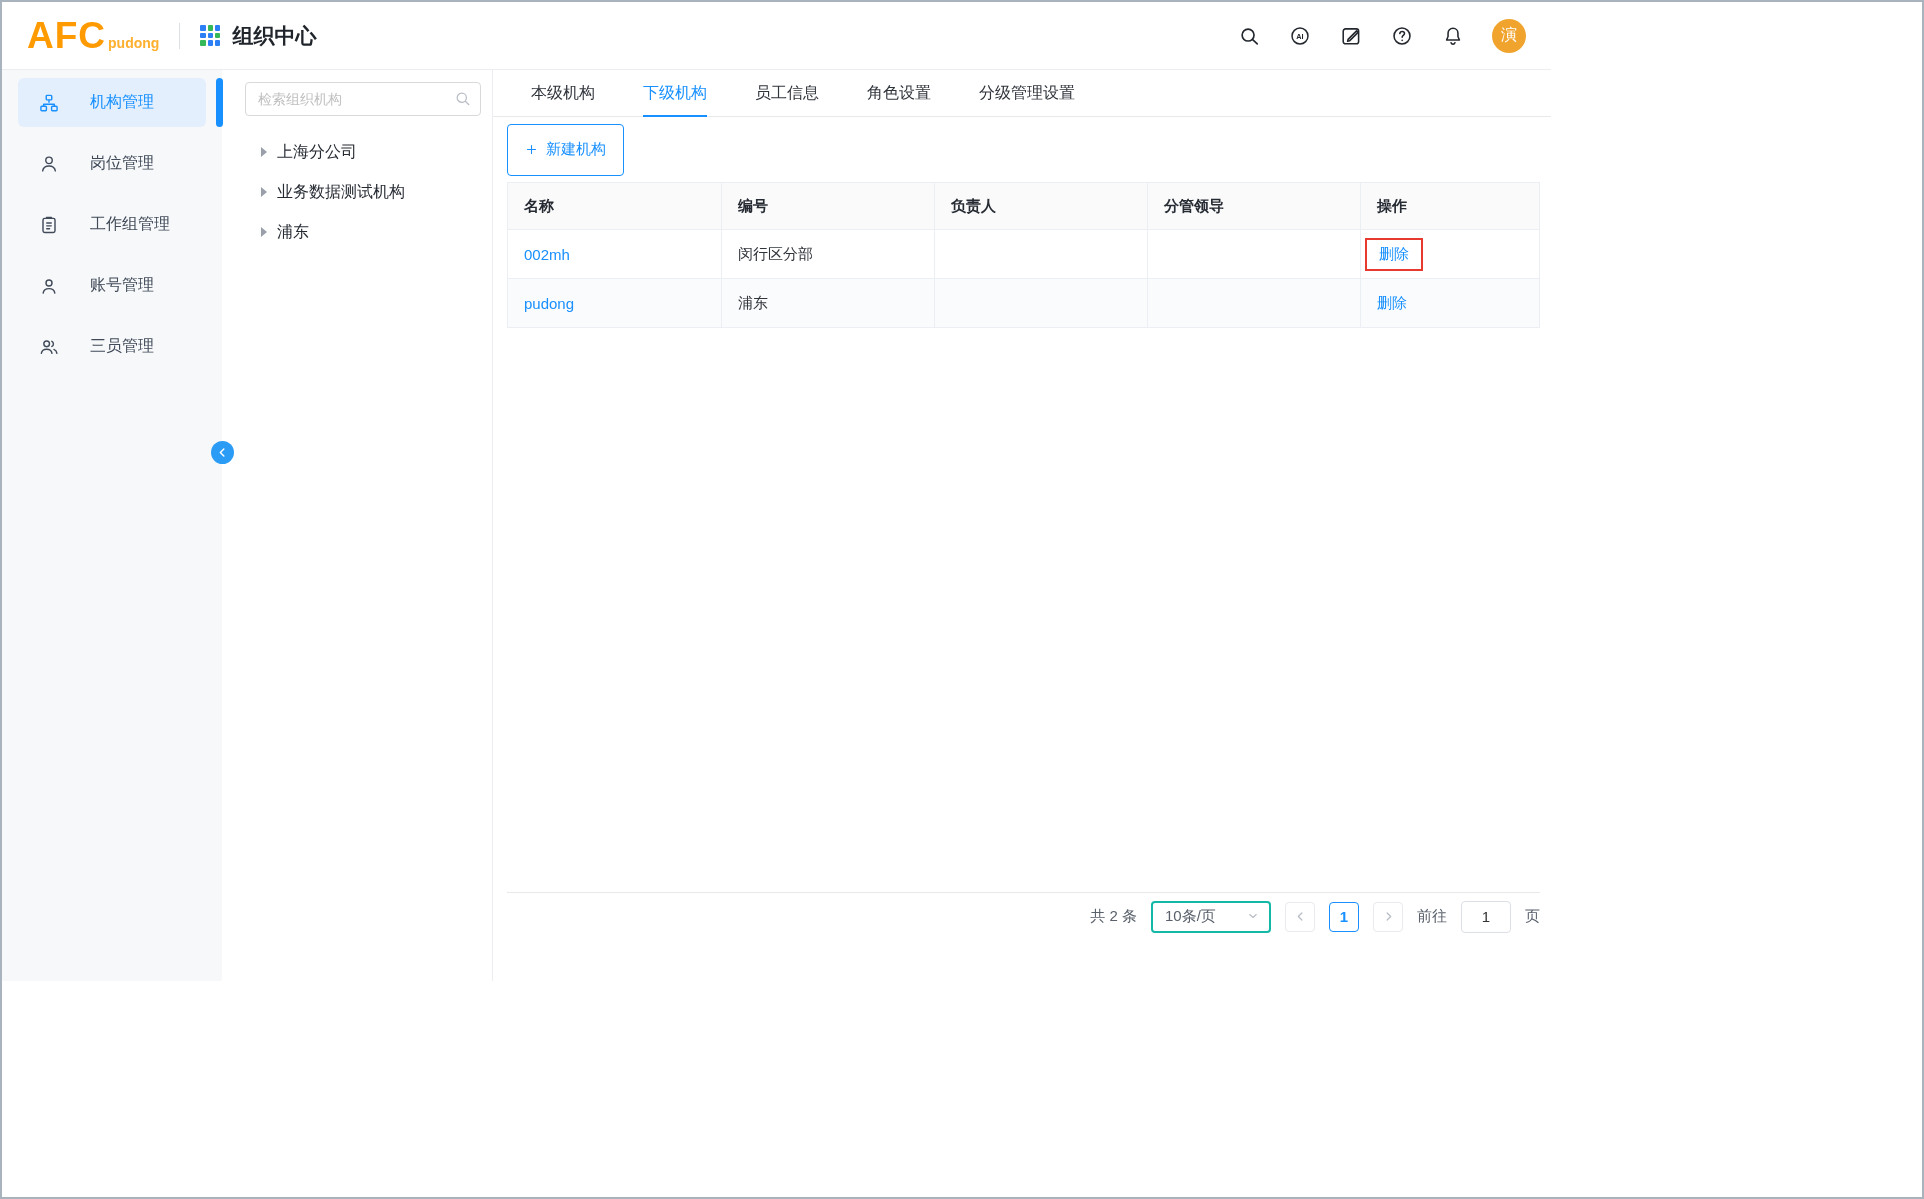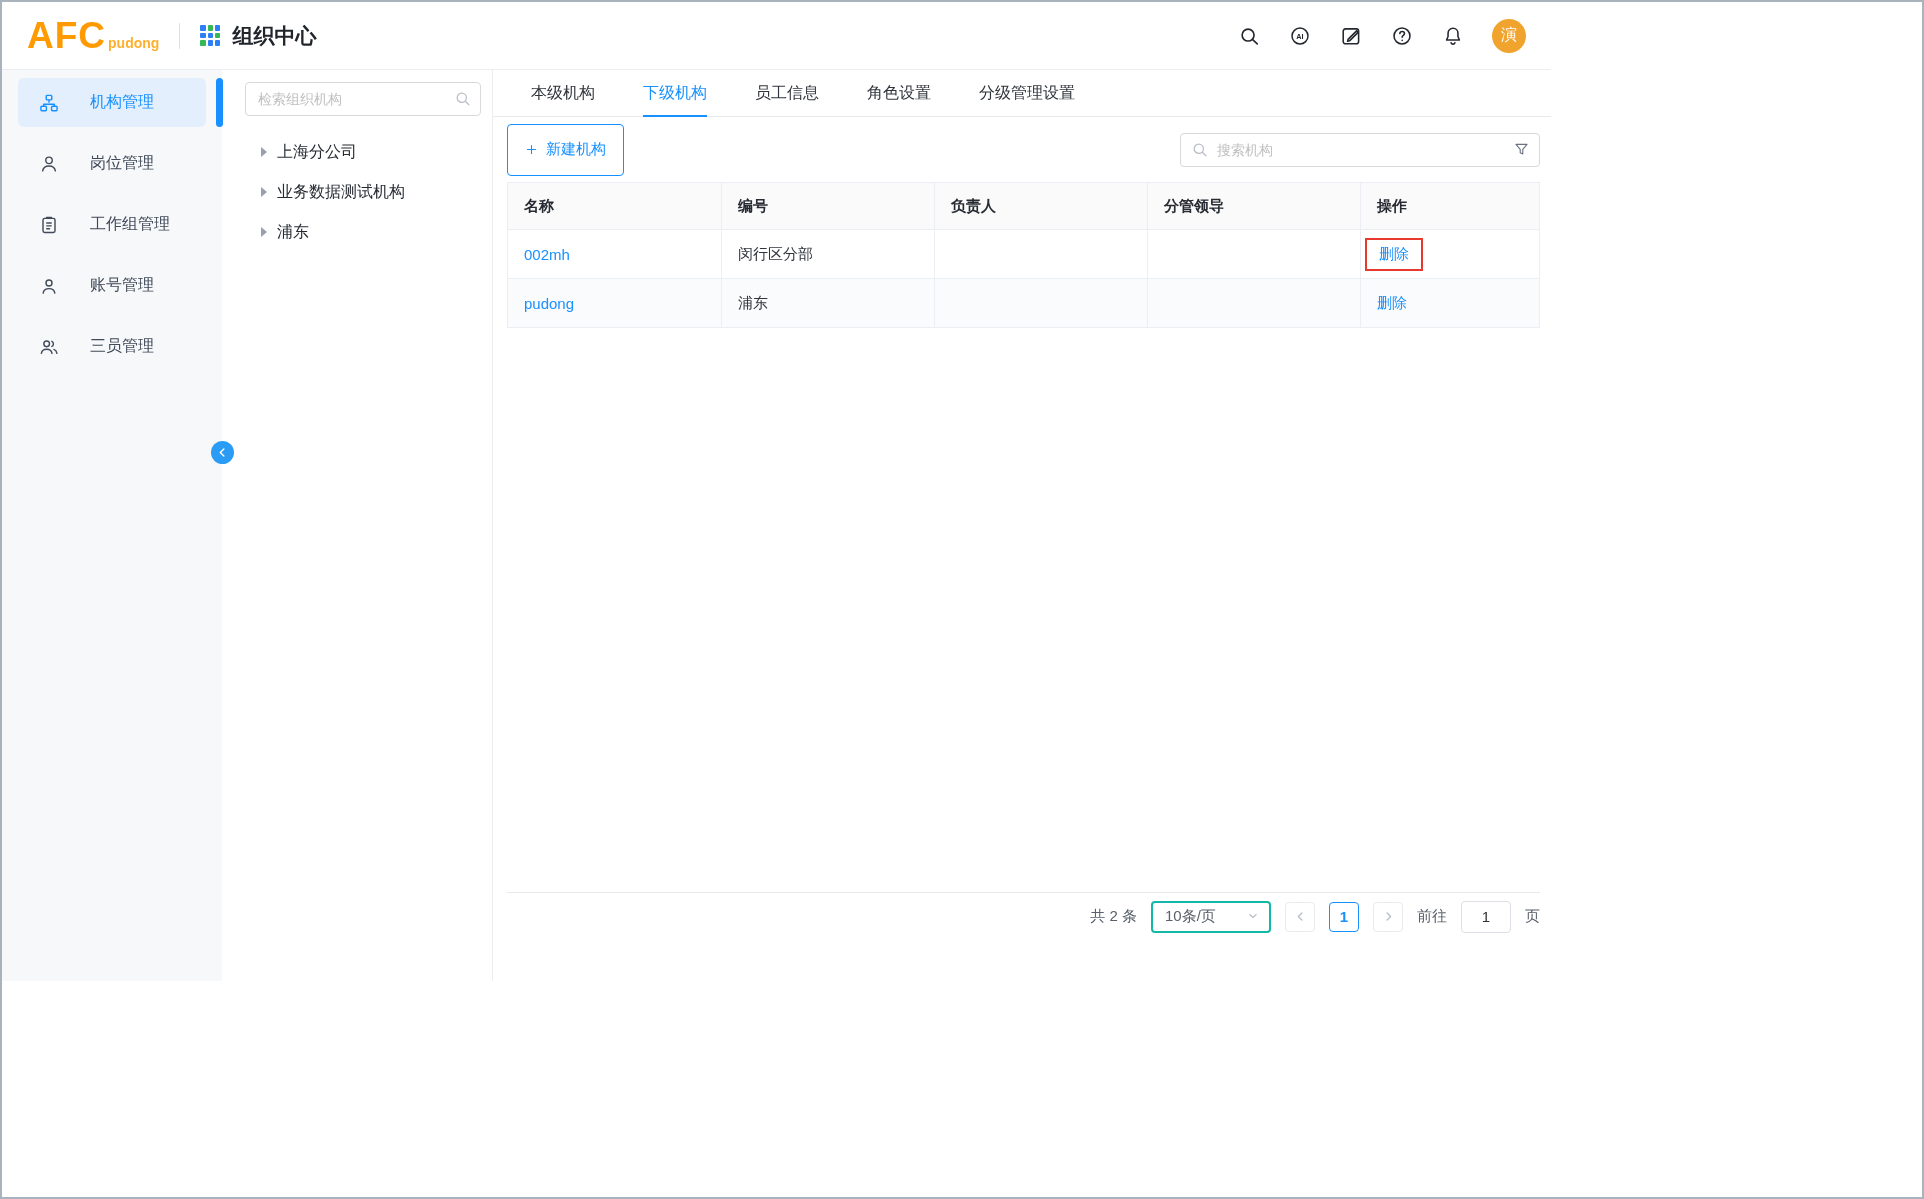--- a/index.html
+++ b/index.html
@@ -234,34 +234,20 @@
 
         <div class="toolbar">
           <button class="new-btn">
             <span class="plus">
               <svg viewBox="0 0 24 24" fill="none" stroke="currentColor" stroke-width="2" stroke-linecap="round">
                   <path d="M12 4.5v15M4.5 12h15"></path>
                 </svg>
             </span>
             <span>新建机构</span>
           </button>
-          <div class="search2">
-            <span class="glyph-left">
-              <svg viewBox="0 0 24 24" fill="none" stroke="currentColor" stroke-width="1.8" stroke-linecap="round">
-                  <circle cx="11" cy="11" r="6.5"></circle>
-                  <path d="M16 16l5 4.7"></path>
-                </svg>
-            </span>
-            <input placeholder="搜索机构" style="">
-            <span class="glyph-right">
-              <svg viewBox="0 0 24 24" fill="none" stroke="currentColor" stroke-width="1.6" stroke-linejoin="round">
-                  <path d="M4.2 4.8h15.6l-6 7v6.4l-3.6-1.7v-4.7z"></path>
-                </svg>
-            </span>
-          </div>
         </div>
 
         <div class="table-zone">
           <div class="grid-table">
             <div class="thead">
                 <div class="th">名称</div>
                 <div class="th">编号</div>
                 <div class="th">负责人</div>
                 <div class="th">分管领导</div>
                 <div class="th">操作</div>

